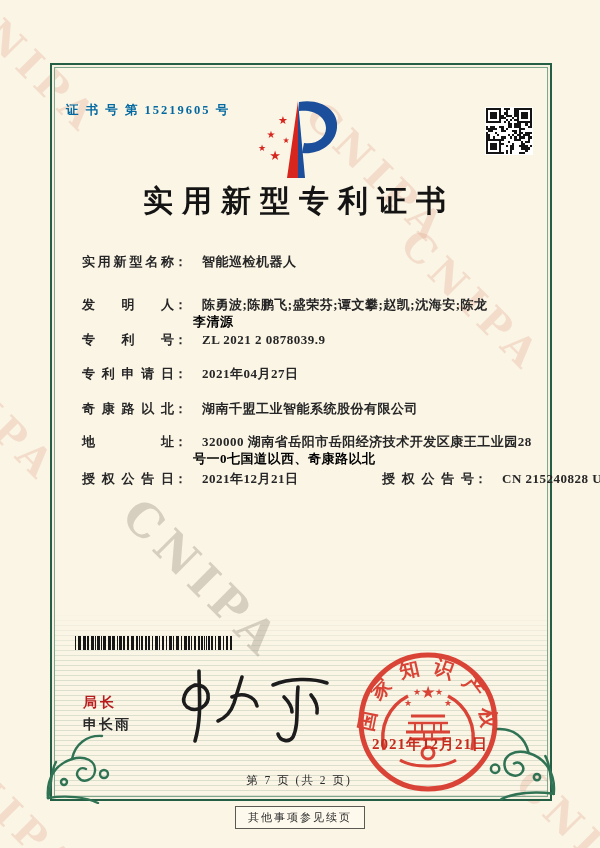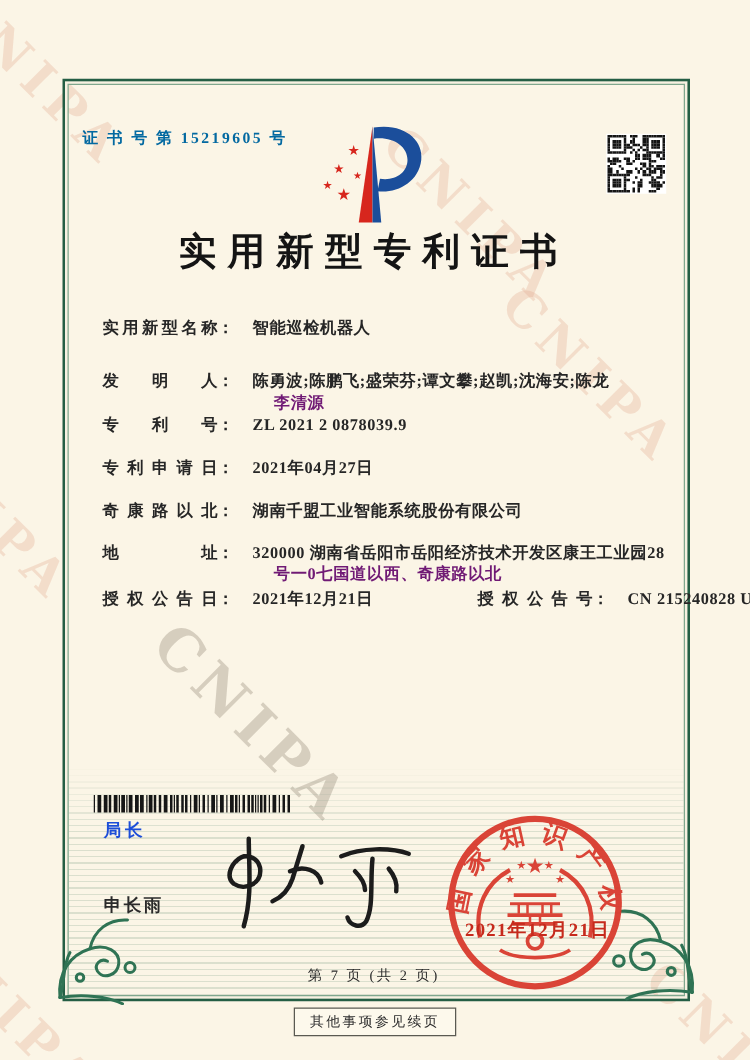--- a/index.html
+++ b/index.html
@@ -45,33 +45,33 @@
   .title{
     position:absolute;left:50px;top:181px;width:498px;z-index:3;
     text-align:center;font:600 30px "Liberation Serif",serif;
     letter-spacing:9px;color:#141414;
   }
   
   .field{position:absolute;left:82px;z-index:3;font:600 13px "Liberation Serif",serif;color:#262626;white-space:nowrap;}
   .flabel{display:inline-block;width:92px;text-align:justify;text-align-last:justify;vertical-align:top;}
   .fcolon{display:inline-block;margin-right:3px;}
   .fvalue{letter-spacing:.5px;margin-left:12px;}
-  .cont{position:absolute;left:193px;z-index:3;font:600 13px "Liberation Serif",serif;color:#701a75;letter-spacing:.5px;margin-left:26px;}
+  .cont{position:absolute;left:193px;z-index:3;font:600 13px "Liberation Serif",serif;color:#000000;letter-spacing:.5px;}
   .pair2{position:absolute;left:300px;top:0;}
   
   .body-text{
     position:absolute;left:75px;top:498px;width:456px;z-index:3;
     font:400 12.5px "Liberation Serif",serif;color:#1f1f1f;
     line-height:23px;letter-spacing:.8px;text-align:justify;
   }
   .body-text p{margin:0;text-indent:2em;}
   
   .barcode{position:absolute;left:75px;top:636px;width:164px;height:14px;z-index:3;display:flex;align-items:stretch;}
   .barcode div{background:#161616;}
-  .director-title{position:absolute;left:83px;top:656px;z-index:3;font:700 14px "Liberation Sans",sans-serif;letter-spacing:3px;color:#1d4ed8;}
+  .director-title{position:absolute;left:83px;top:694px;z-index:3;font:700 14px "Liberation Sans",sans-serif;letter-spacing:3px;color:#b91c1c;}
   .director-name{position:absolute;left:83px;top:716px;z-index:3;font:700 14px "Liberation Sans",sans-serif;letter-spacing:2px;color:#2a2a2a;}
   .signature{position:absolute;left:165px;top:663px;z-index:4;}
   .seal{position:absolute;left:356px;top:650px;z-index:5;opacity:.93;}
   .seal-date{
     position:absolute;left:372px;top:735px;z-index:6;
     font:700 15px "Liberation Serif",serif;color:#c62a1c;letter-spacing:1px;white-space:nowrap;
   }
   .page-no{
     position:absolute;left:50px;top:773px;width:498px;z-index:3;text-align:center;
     font:400 11.5px "Liberation Serif",serif;letter-spacing:2px;color:#2b2b2b;

